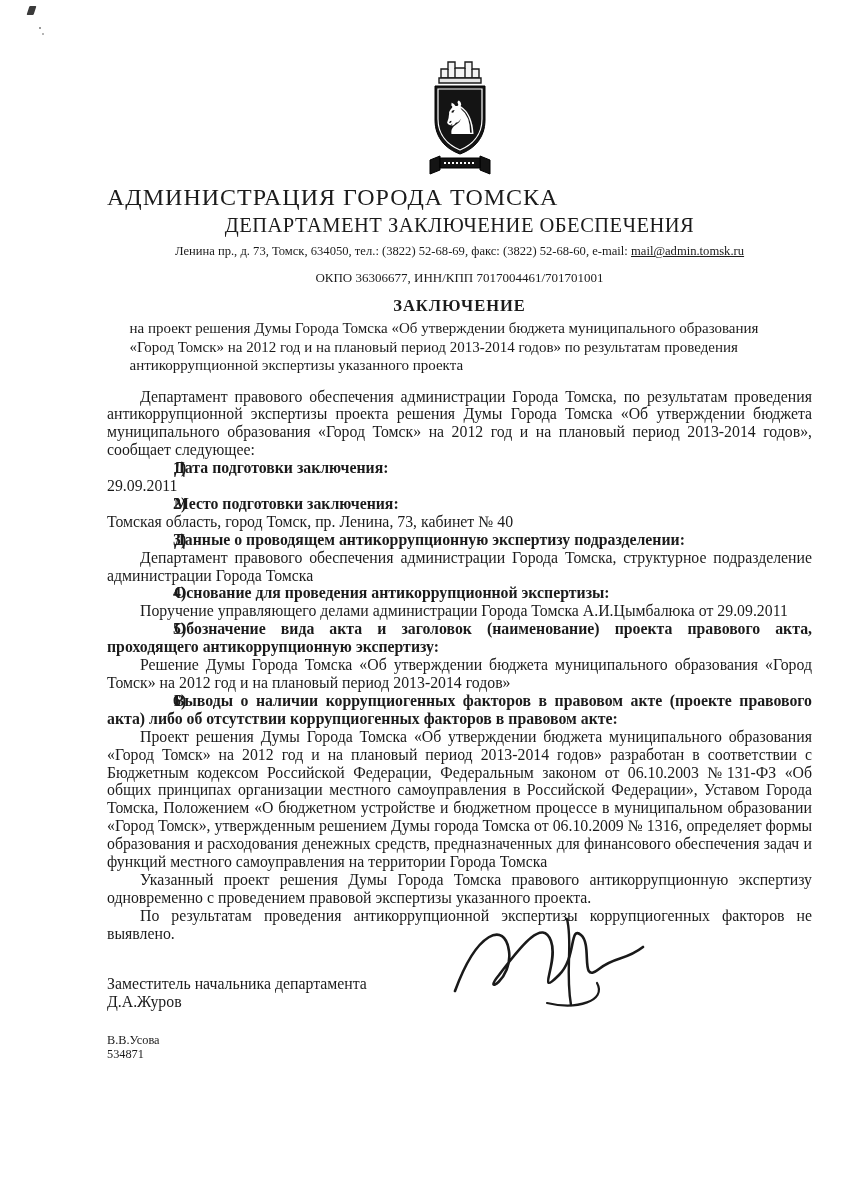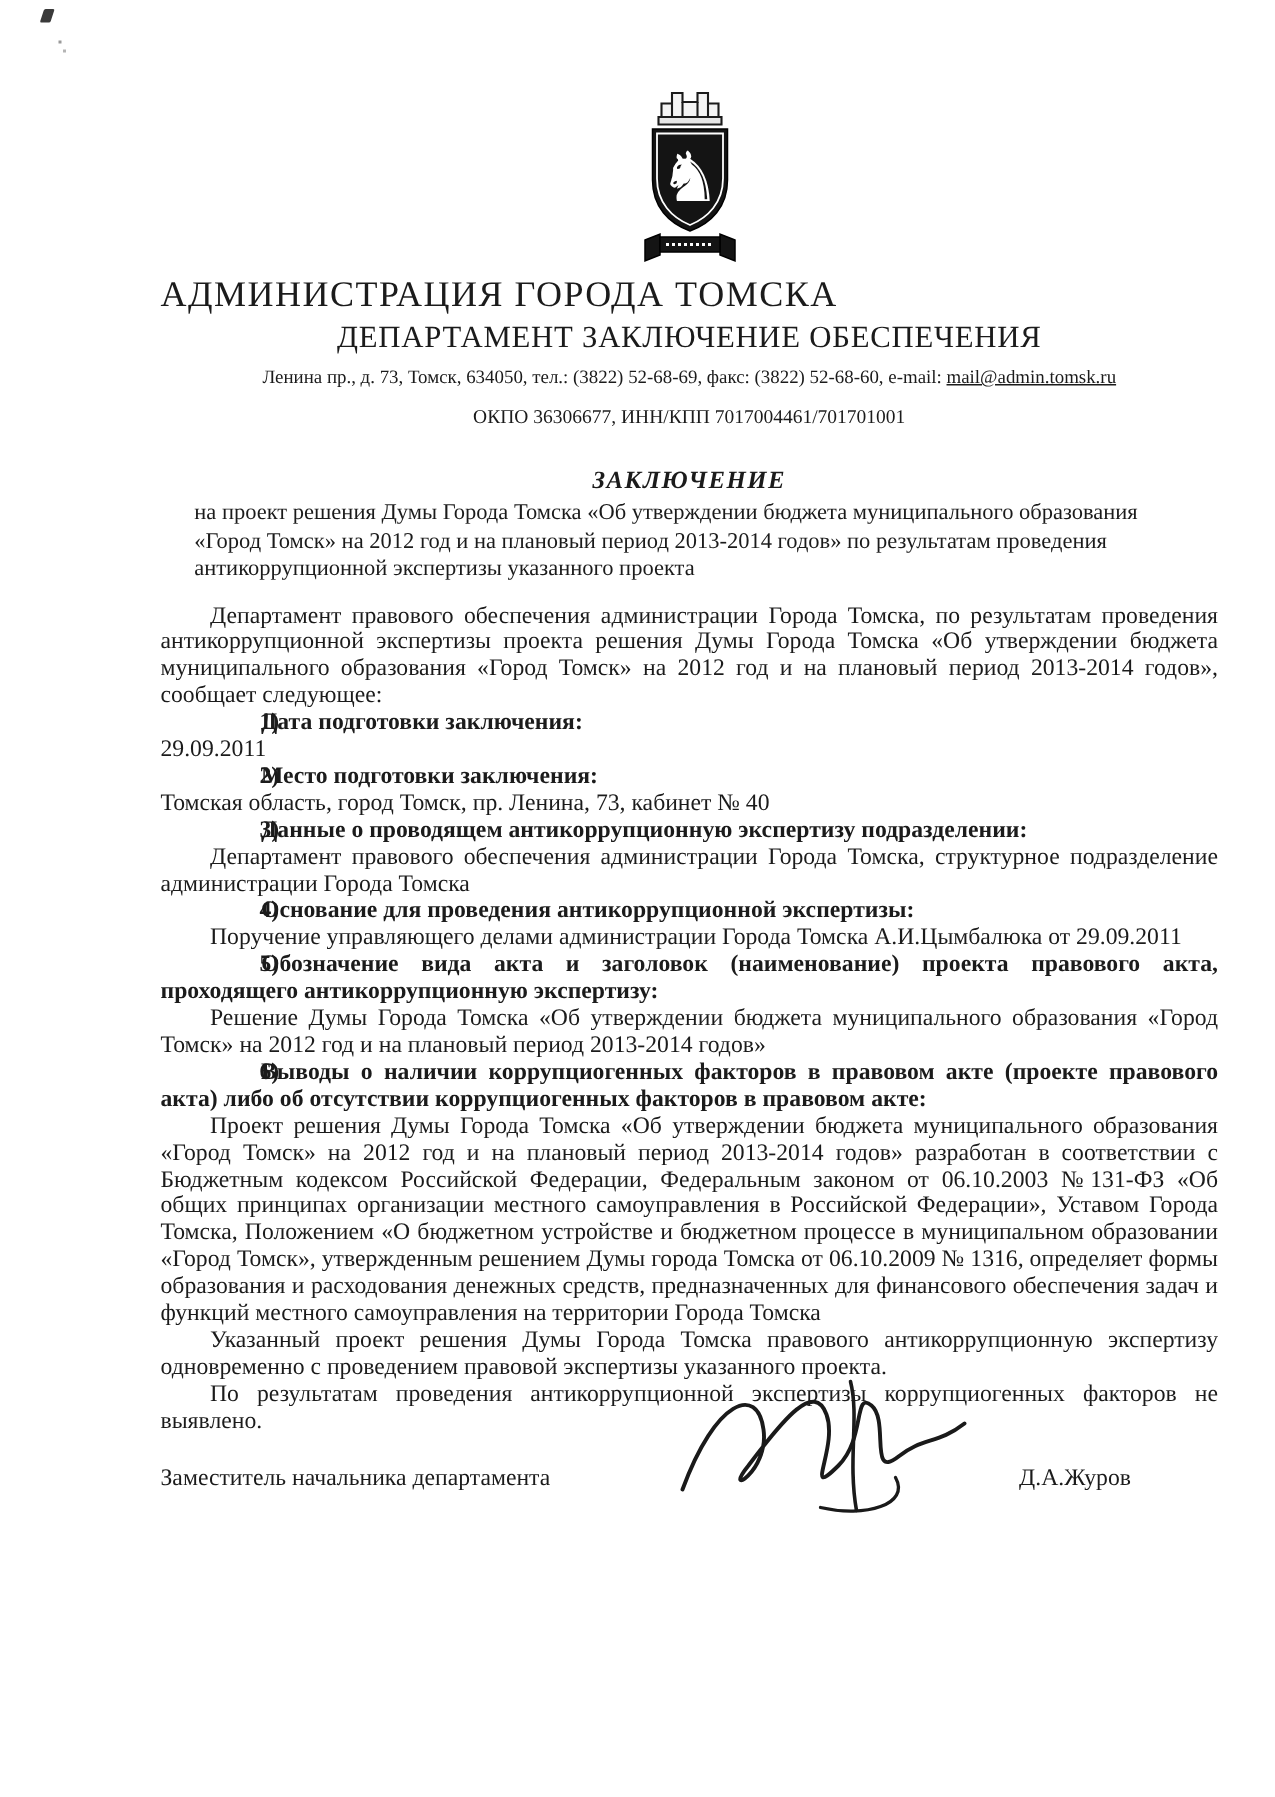--- a/index.html
+++ b/index.html
@@ -19,32 +19,32 @@
 
   
   .emblem { display:block; margin:56px auto 8px auto; }
   .org  { text-align:left; font-size:24px; letter-spacing:1px; white-space:nowrap; }
   .dept { text-align:center; font-size:20.5px; letter-spacing:0.5px; margin-top:3px; white-space:nowrap; }
   .contact { text-align:center; font-size:12.6px; margin-top:7px; white-space:nowrap; }
   .email { color:inherit; text-decoration:underline; cursor:pointer; }
   .reg { text-align:center; font-size:13px; margin-top:11px; }
 
   
-  .doc-title { text-align:center; font-weight:bold; font-size:16.5px; letter-spacing:1px; margin-top:24px;font-style:italic; }
+  .doc-title { text-align:center; font-weight:bold; font-size:16.5px; letter-spacing:1px; margin-top:10px; }
   .doc-subject { text-align:left; font-size:15px; line-height:18.5px; max-width:660px; margin:3px auto 0 auto; }
 
   
   .body-text { margin-top:13px; }
   p.b { margin:0; font-size:15.8px; line-height:17.9px; text-align:justify; }
   .indent { text-indent:33px; }
   .head { font-weight:bold; }
   .num { display:inline-block; width:34px; }
 
   
-  .sig-row { position:relative; margin-top:20px; display:flex; justify-content:space-between; font-size:15.8px; }
+  .sig-row { position:relative; margin-top:32px; display:flex; justify-content:space-between; font-size:15.8px;flex-direction:column; }
   .sig-name { margin-right:58px; }
   .sig-scribble { position:absolute; left:340px; top:-62px; pointer-events:none; }
 
   .executor { margin-top:22px; font-size:12.3px; line-height:14.5px; }
 </style>
 </head>
 <body>
 
 <div class="art1"></div>
 <div class="art2"></div>
@@ -111,14 +111,18 @@
   <div class="sig-row">
     <span>Заместитель начальника департамента</span>
     <svg class="sig-scribble" width="230" height="100" viewBox="0 0 230 100" aria-hidden="true">
       <path d="M8 78 C 30 18, 58 8, 62 38 C 66 66, 34 84, 52 62 C 76 30, 96 6, 104 28 C 112 50, 88 86, 112 62 C 130 44, 122 12, 134 22 C 146 32, 132 72, 152 56 C 168 43, 178 48, 196 34" fill="none" stroke="#1a1a1a" stroke-width="2.6" stroke-linecap="round"></path>
       <path d="M120 6 C 126 30, 118 58, 124 92" fill="none" stroke="#1a1a1a" stroke-width="2.4" stroke-linecap="round"></path>
       <path d="M100 90 C 130 97, 160 88, 150 70" fill="none" stroke="#1a1a1a" stroke-width="2.2" stroke-linecap="round"></path>
     </svg>
     <span class="sig-name">Д.А.Журов</span>
   </div>
 
+  <div class="executor">
+    <div>В.В.Усова</div>
+    <div>534871</div>
+  </div>
 
 </div>
 
 </body></html>

